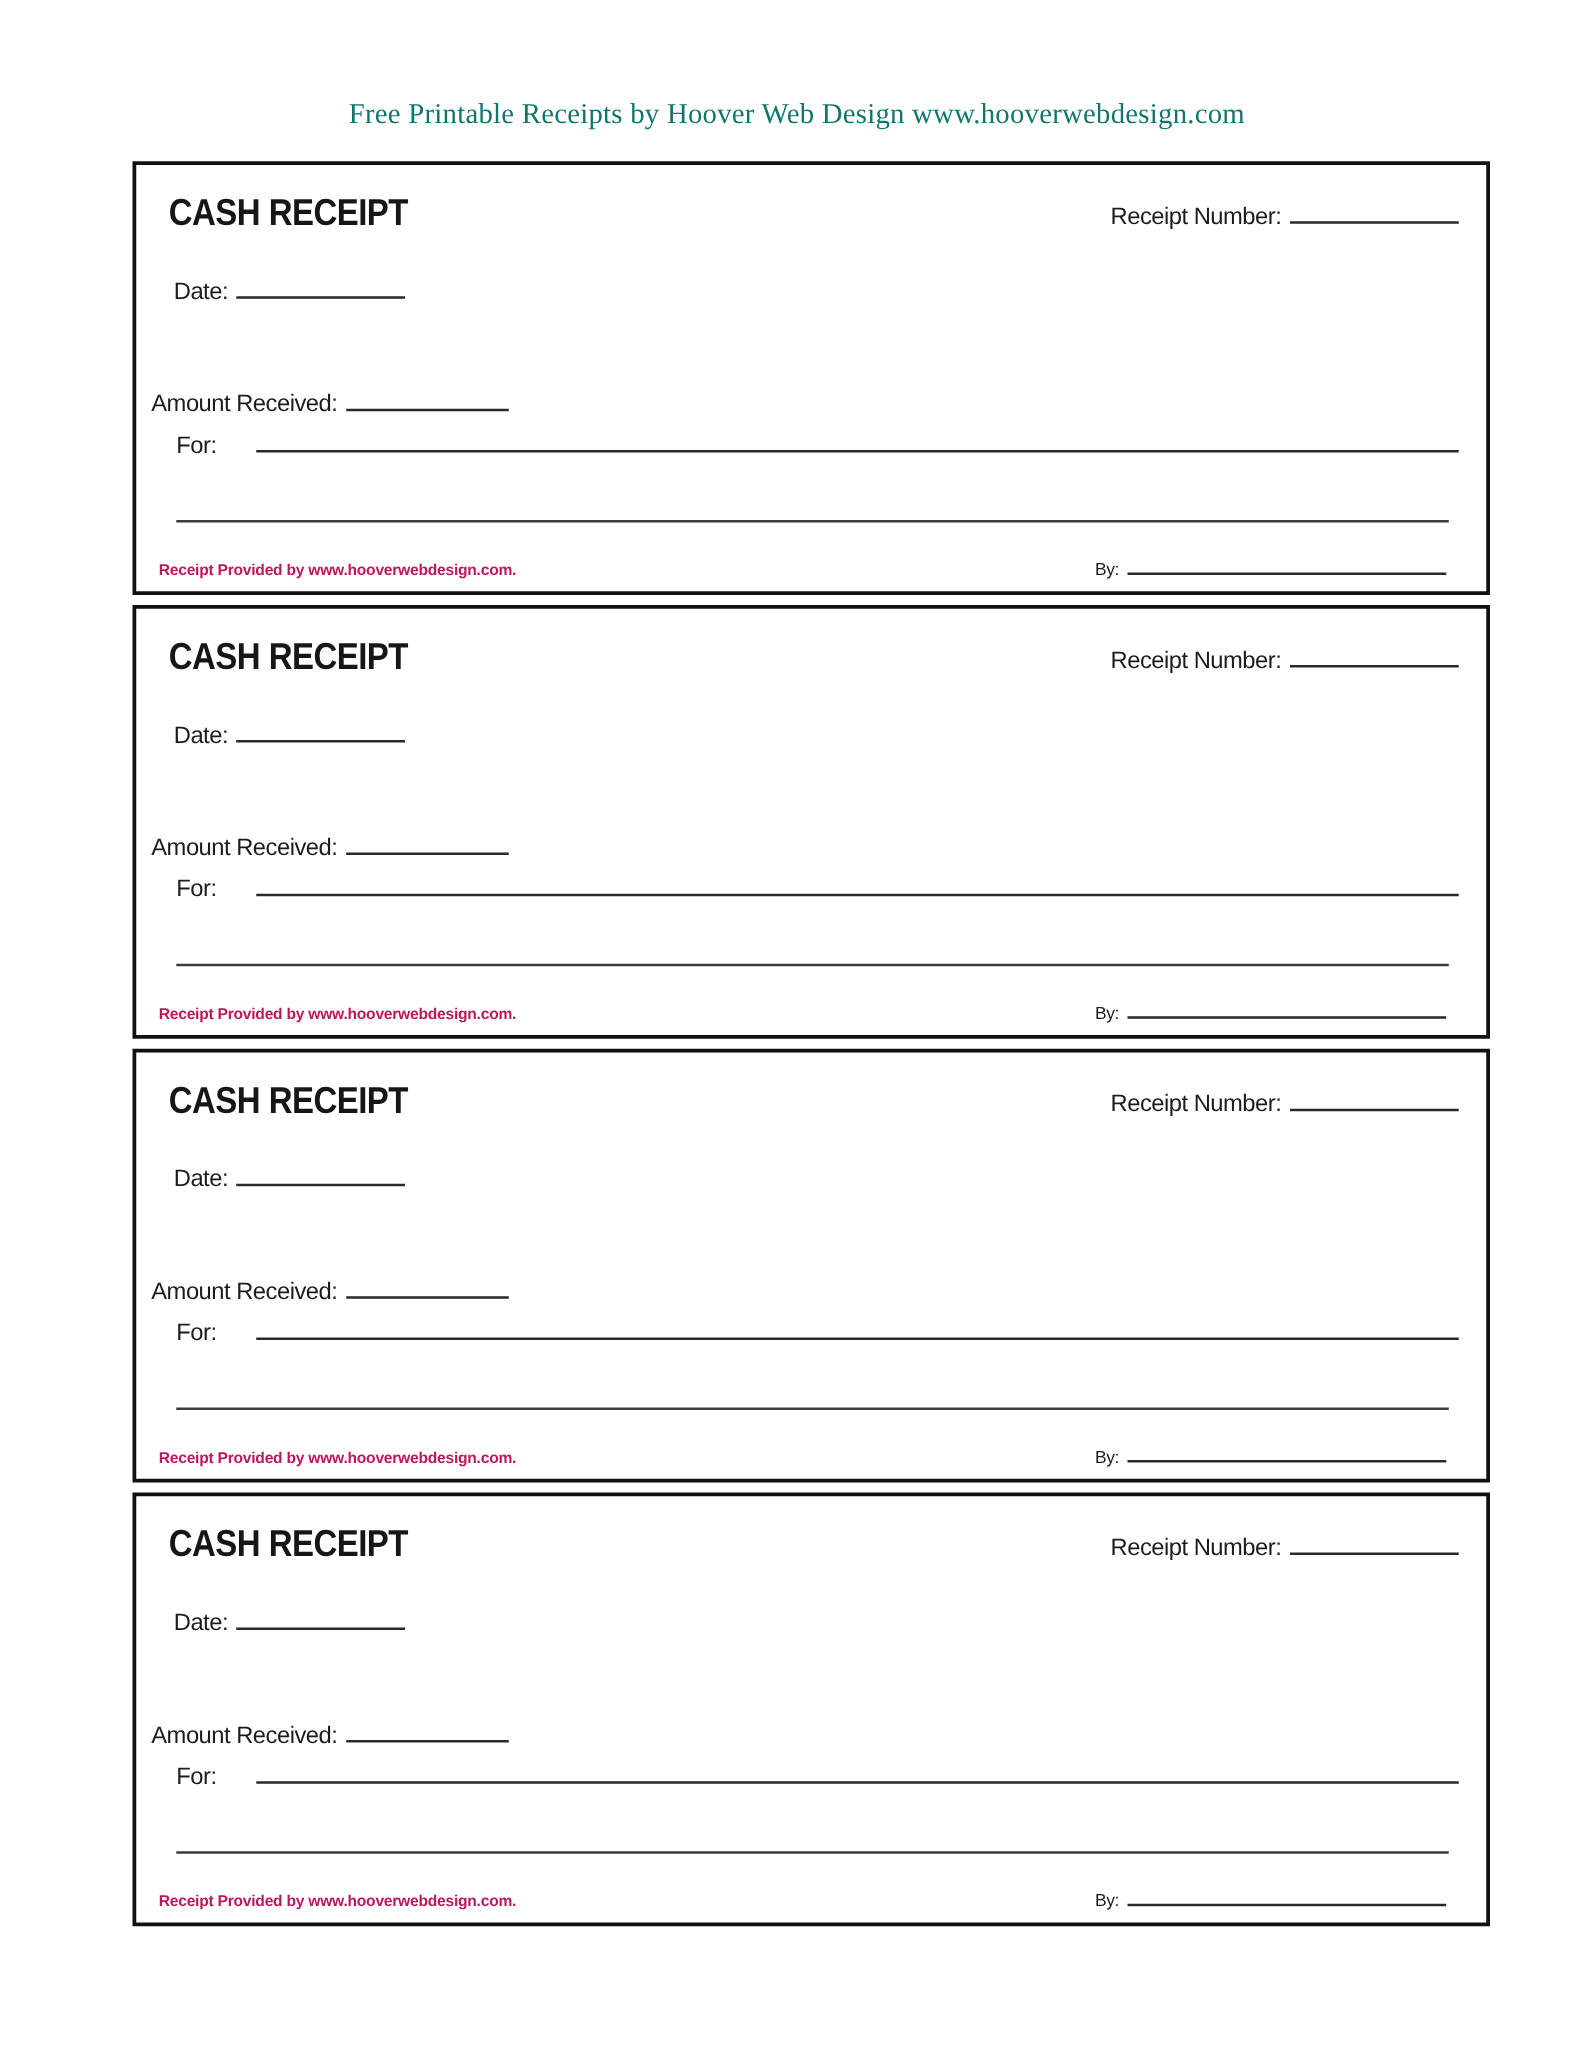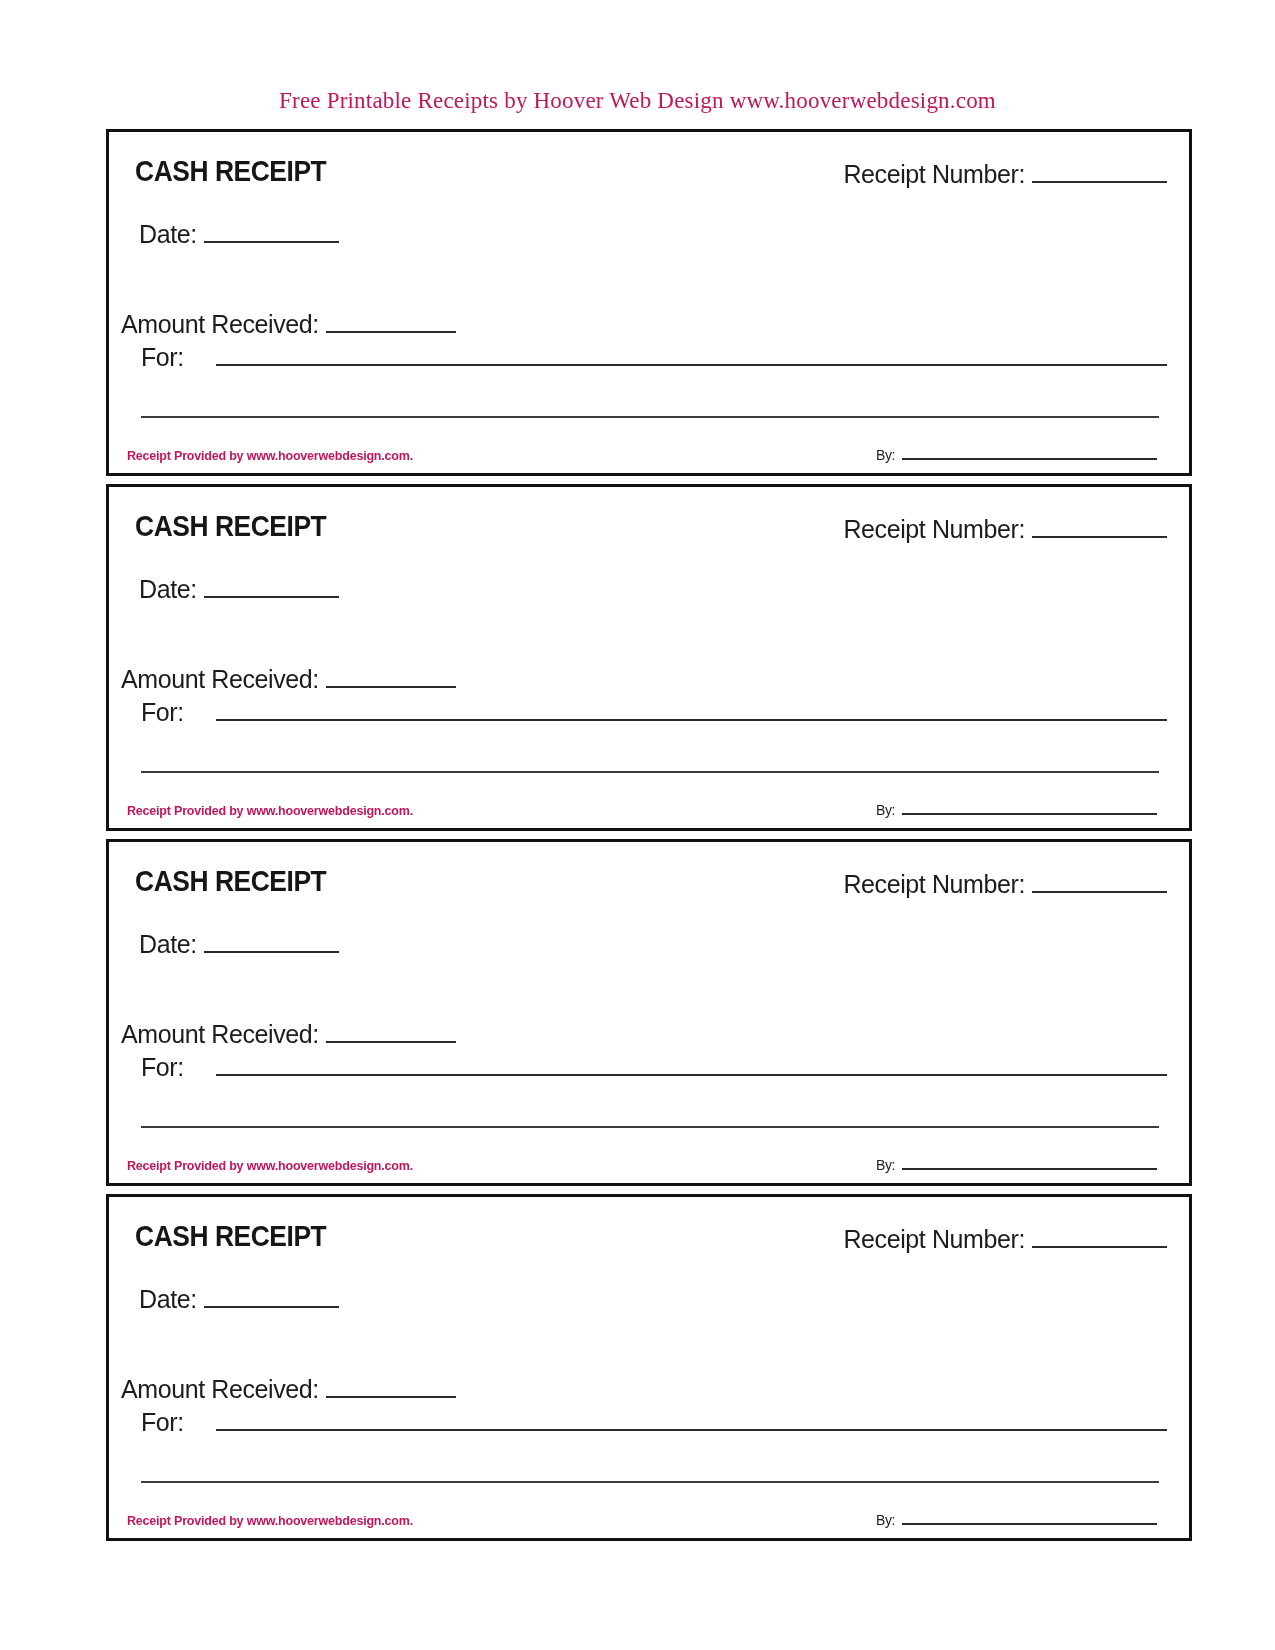--- a/index.html
+++ b/index.html
@@ -6,26 +6,26 @@
   .page{
     position:relative;
     width:1275px;height:1650px;
     background:#ffffff;
     margin:0 auto;
     overflow:hidden;
     font-family:"Liberation Sans", sans-serif;
     color:#1a1a1a;
   }
   .page-header{
-    position:absolute;top:88px;left:0;width:100%;
+    position:absolute;top:78px;left:0;width:100%;
     text-align:center;
     font-family:"Liberation Serif", serif;
     font-size:23px;
     letter-spacing:0.2px;
-    color:#be185d;
+    color:#0f766e;
   }
   .receipts{
     position:absolute;top:129px;left:106px;width:1086px;
   }
   .receipt{
     position:relative;
     height:347px;
     border:3px solid #111;
     margin-bottom:8px;
     background:#fff;
@@ -40,21 +40,21 @@
     font-size:30px;
     font-weight:bold;
     letter-spacing:-0.5px;
     display:inline-block;
     transform:scaleX(0.88);
     transform-origin:left top;
     color:#161616;
     white-space:nowrap;
   }
   .label{
-    font-size:25px;
+    font-size:19px;
     letter-spacing:-0.4px;
     color:#1c1c1c;
     white-space:nowrap;
   }
   .field{display:flex;align-items:baseline;}
   .blank-line{
     display:inline-block;
     border-bottom:2px solid #2a2a2a;
     height:1.05em;
     margin-left:7px;

